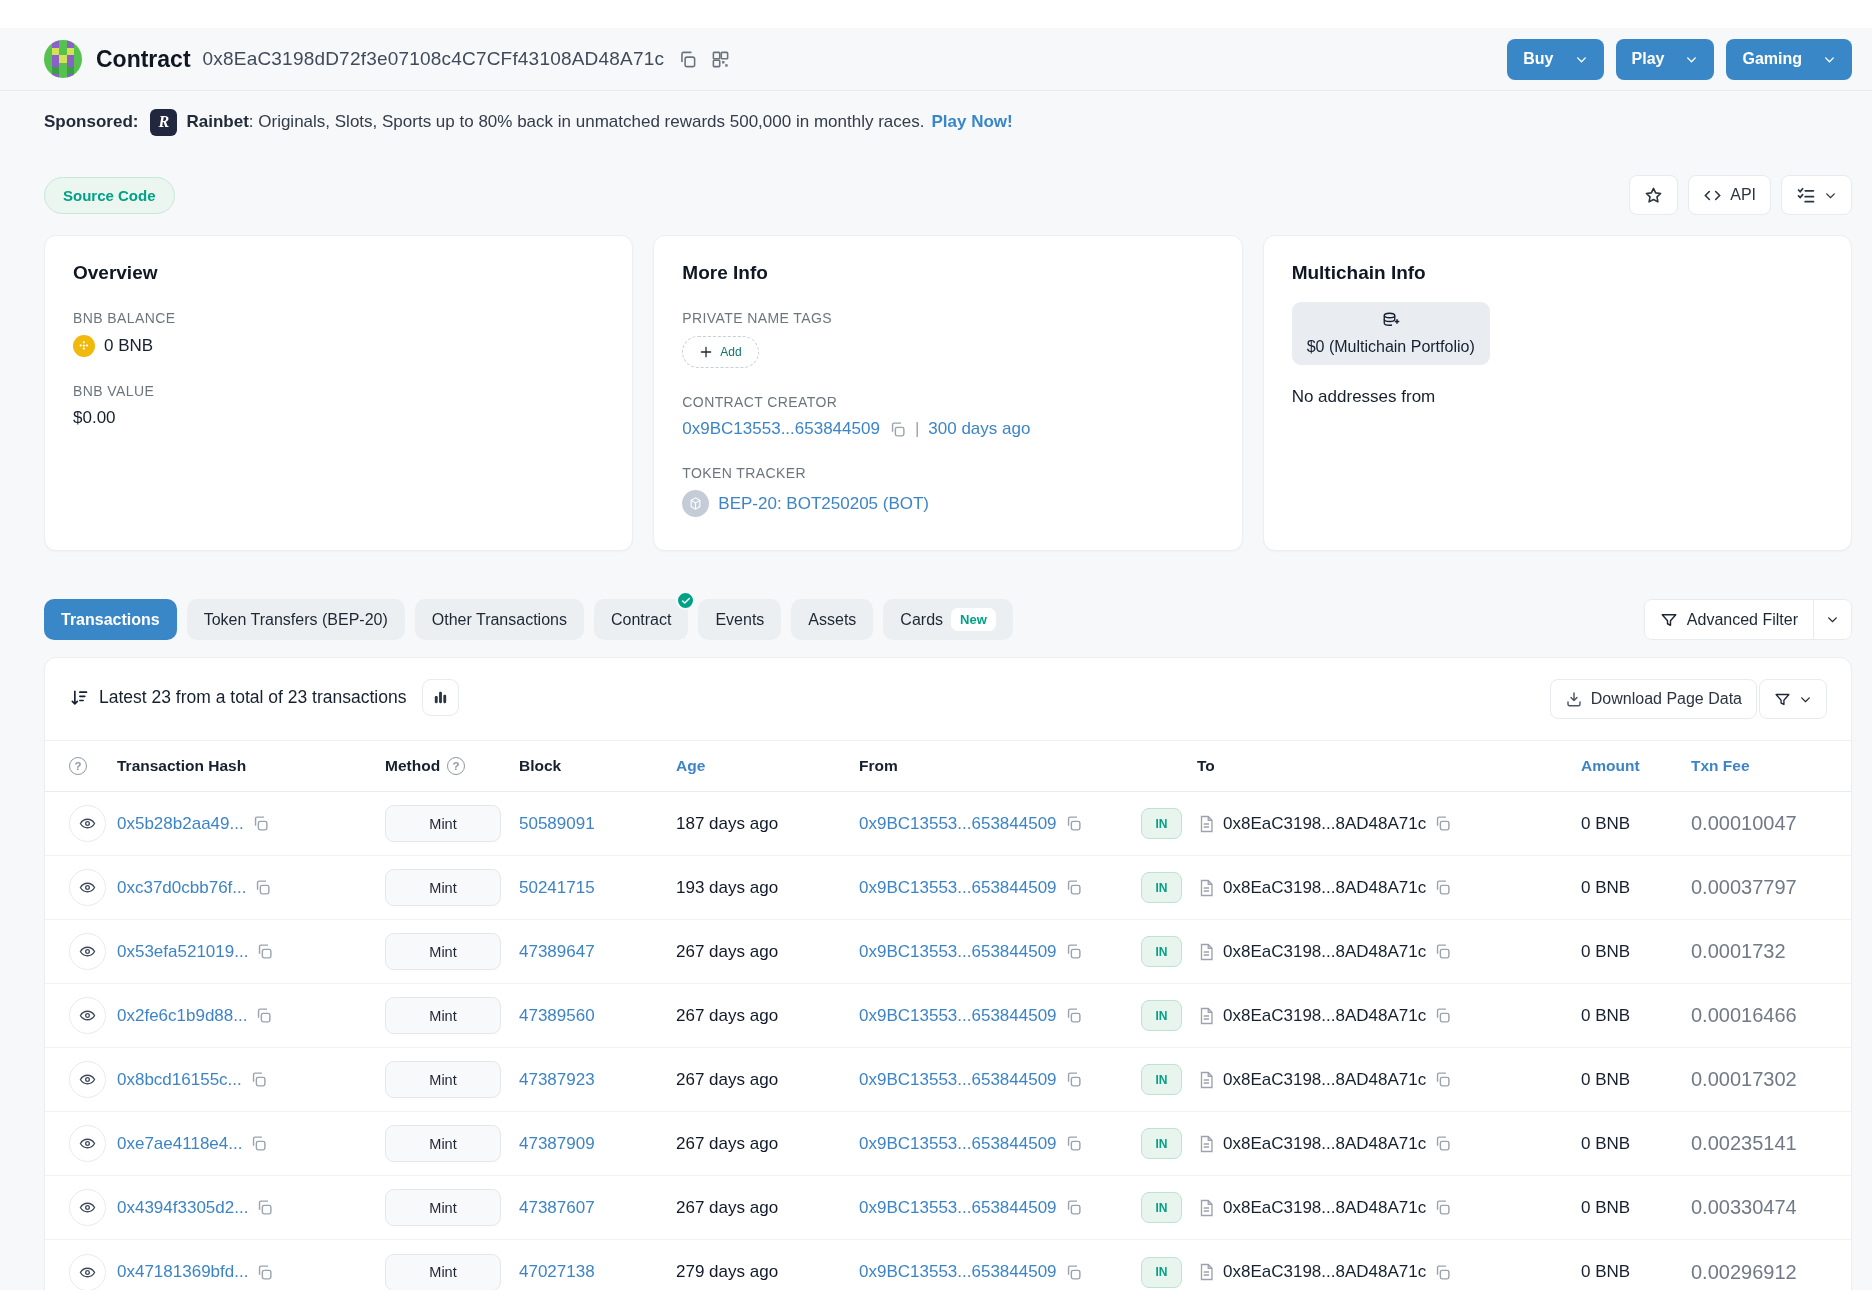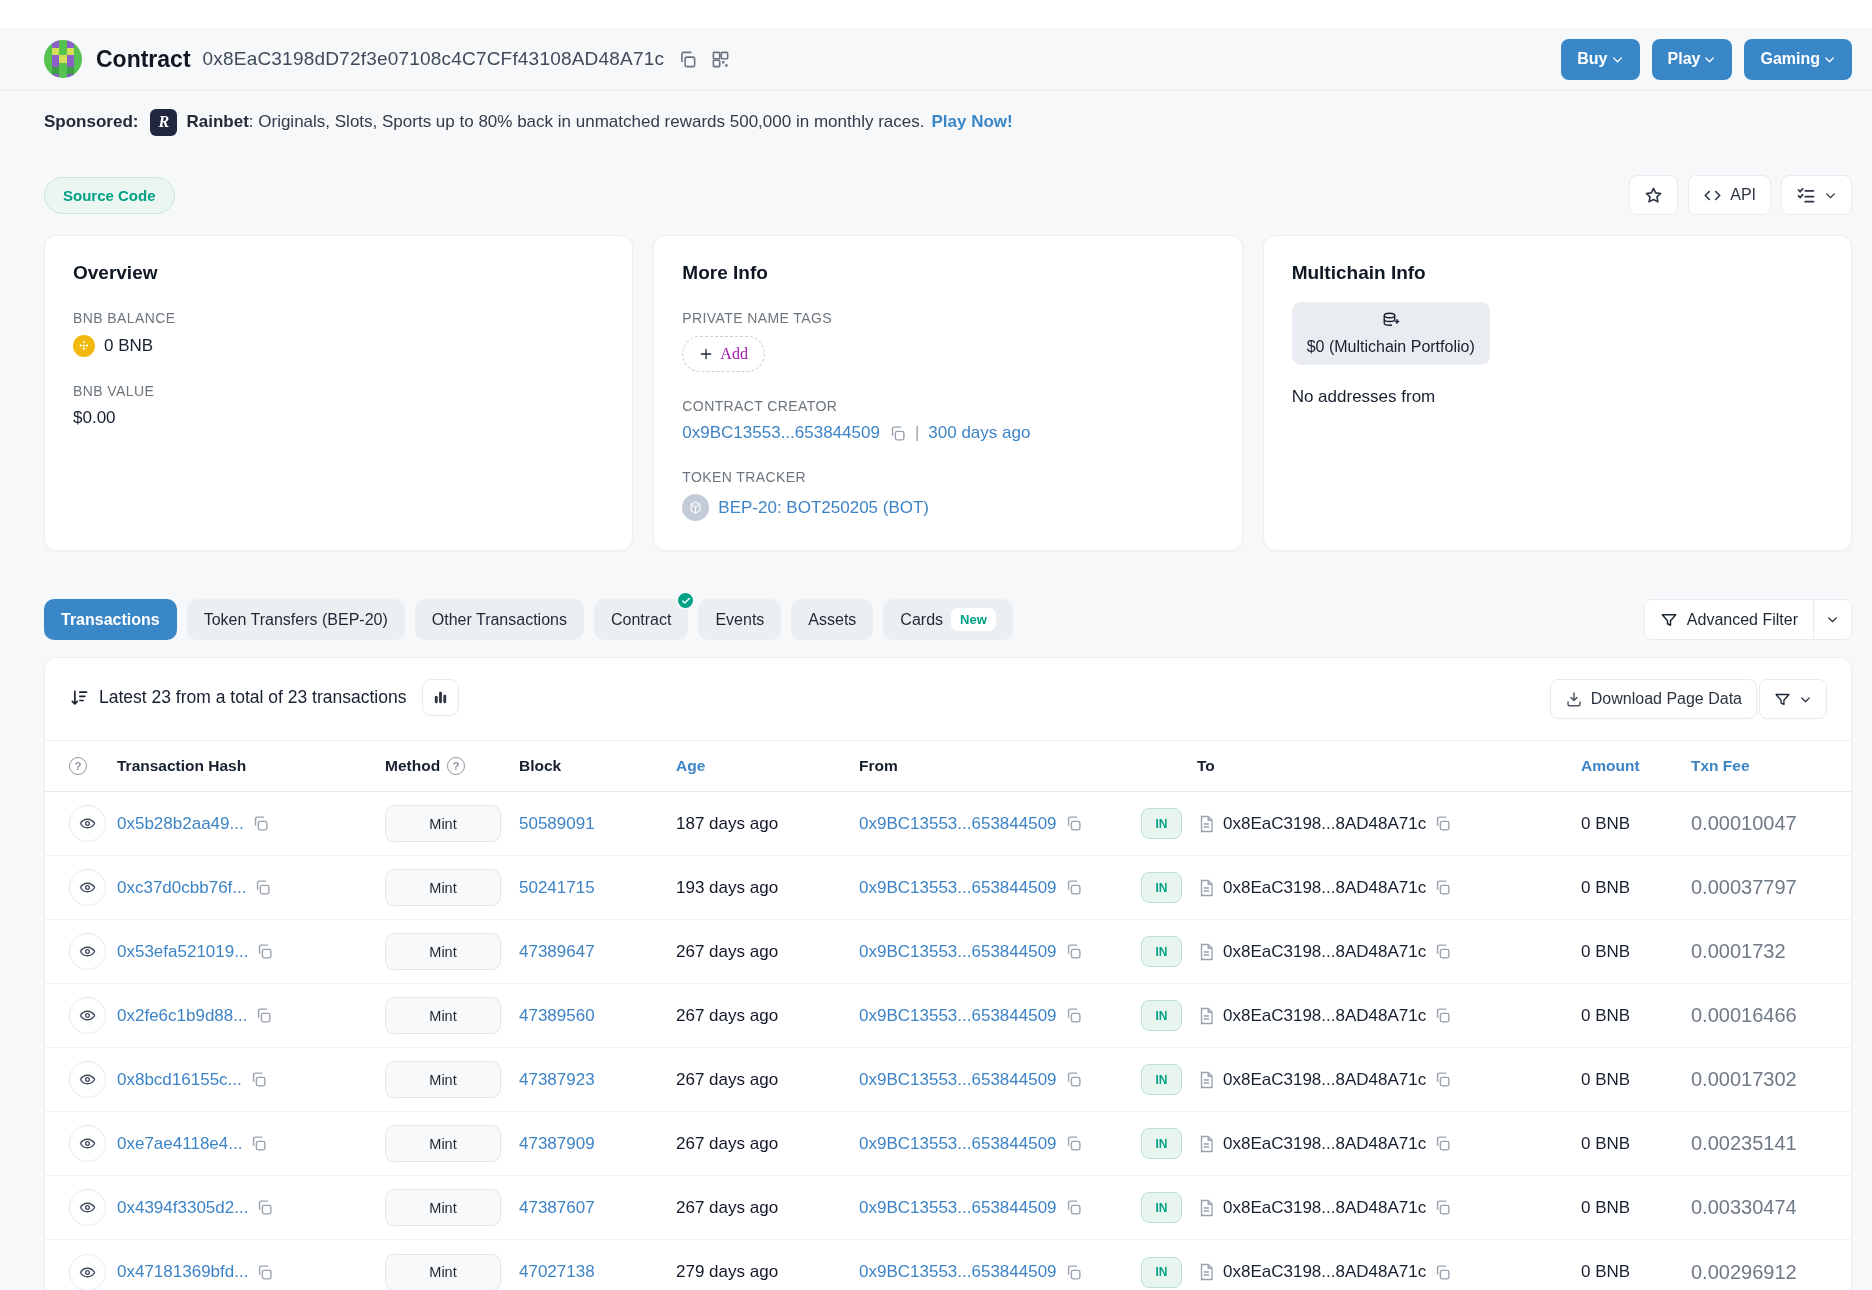--- a/index.html
+++ b/index.html
@@ -11,21 +11,21 @@
   .top-strip { height:28px; background:#ffffff; }
 
   
   .page-pad { padding-left:44px; padding-right:20px; }
   .hdr { display:flex; align-items:center; height:62px; }
   .avatar { width:38px; height:38px; border-radius:50%; overflow:hidden; flex:0 0 auto; }
   .hdr-title { font-size:23px; font-weight:700; margin-left:14px; color:#0f1723; }
   .hdr-addr { font-size:19px; color:#3f4a5a; margin-left:12px; letter-spacing:0.2px; }
   .icon-btn-plain { background:none; border:none; cursor:pointer; margin-left:14px; display:inline-flex; align-items:center; color:#6b7280; }
   .hdr-actions { margin-left:auto; display:flex; gap:12px; }
-  .blue-btn { display:inline-flex; align-items:center; gap:3px; background:#3a87c8; color:#fff;
+  .blue-btn { display:inline-flex; align-items:center; gap:21px; background:#3a87c8; color:#fff;
     border:none; border-radius:8px; padding:0 16px; height:41px; font-size:16px; font-weight:600; cursor:pointer;
     font-family:inherit;justify-content:center; }
   .divider { border-bottom:1px solid #e8eaee; }
 
   
   .sponsored { display:flex; align-items:center; height:62px; font-size:17px; color:#333c4a; }
   .sp-label { font-weight:700; color:#222b38; }
   .sp-logo { width:27px; height:27px; border-radius:6px; background:#20273f; color:#fff; display:inline-flex;
     align-items:center; justify-content:center; margin:0 9px 0 12px; font-weight:700; font-size:16px; font-style:italic;
     font-family:"Liberation Serif",serif; }
@@ -43,21 +43,21 @@
 
   
   .cards { display:flex; gap:20px; margin-top:20px; }
   .card { background:#fff; border:1px solid #eceef1; border-radius:12px; box-shadow:0 1px 2px rgba(16,24,40,.03);
     flex:1 1 0; height:316px; padding:26px 28px; }
   .card h2 { font-size:19px; font-weight:700; color:#0f1723; }
   .fld-label { font-size:14px; color:#6c757d; letter-spacing:.4px; margin-top:26px; }
   .fld-value { font-size:17px; color:#16202e; margin-top:9px; display:flex; align-items:center; gap:9px; }
   .coin { width:22px; height:22px; border-radius:50%; background:#f0b90b; display:inline-flex; align-items:center; justify-content:center; }
   .add-pill { display:inline-flex; align-items:center; gap:7px; border:1px dashed #c9cfd6; border-radius:999px;
-    background:#fff; padding:8px 16px; font-size:16px; color:#a21caf; margin-top:10px; cursor:pointer; font-family:Liberation Serif, serif; }
+    background:#fff; padding:8px 16px; font-size:12px; color:#0f766e; margin-top:10px; cursor:pointer; font-family:Liberation Sans, sans-serif; }
   .link { color:#3d84c6; text-decoration:none; cursor:pointer; }
   .creator-row { display:flex; align-items:center; gap:9px; margin-top:9px; font-size:17px; }
   .pipe { color:#9aa3ad; }
   .token-row { display:flex; align-items:center; gap:9px; margin-top:9px; font-size:17px; }
   .token-ic { width:27px; height:27px; border-radius:50%; background:#c3ccd7; display:inline-flex; align-items:center; justify-content:center; }
   .mc-pill { display:inline-flex; align-items:center; gap:9px; background:#e9ecf0; border-radius:9px; padding:9px 15px;
     font-size:16px; color:#16202e; font-weight:500; margin-top:18px; cursor:pointer;flex-direction:column; }
   .mc-empty { font-size:17px; color:#16202e; margin-top:22px; }
 
   

